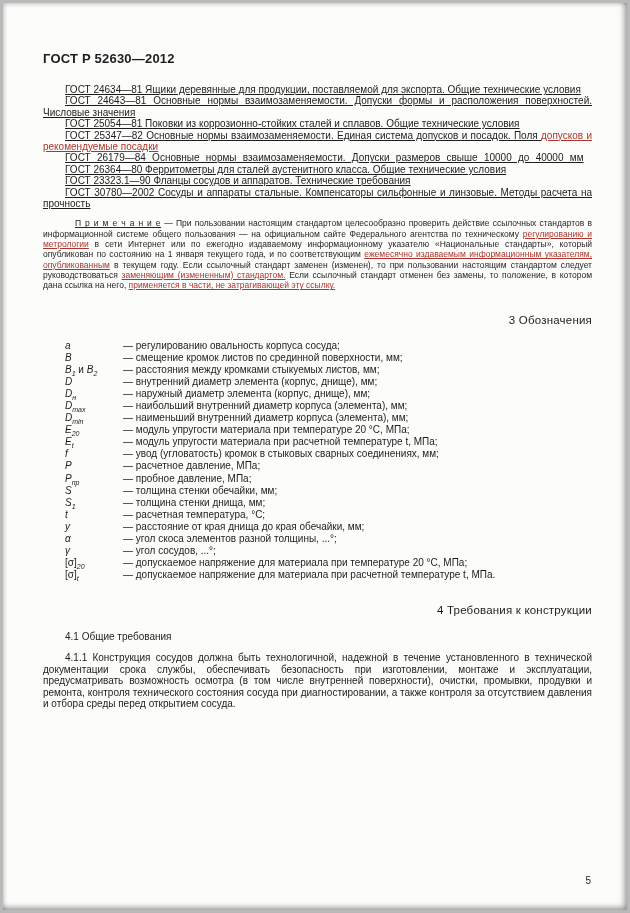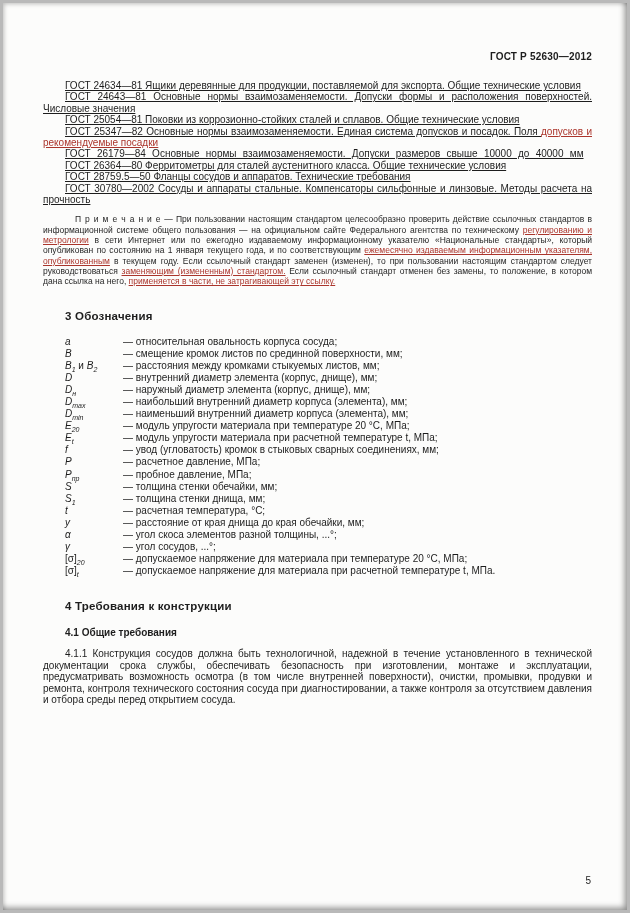--- a/index.html
+++ b/index.html
@@ -14,59 +14,59 @@
     width:624px;height:907px;
     margin:3px;
     background:#fcfcfb;
     box-shadow: inset -5px -5px 6px -3px rgba(0,0,0,.45),
                 inset 3px 3px 4px -2px rgba(0,0,0,.25);
     padding:48px 35px 0 40px;
     box-sizing:border-box;
     color:#1d1d1d;
   }
   .doc-header{
-    font-size:10px;font-weight:bold;text-align:right;
+    font-size:13px;font-weight:bold;
     margin-bottom:18px;letter-spacing:.2px;
   }
   .refs p{
     margin:0;font-size:10px;line-height:11.4px;
     text-align:justify;text-indent:22px;text-decoration:underline;
   }
   .refs p:nth-of-type(5){word-spacing:3.5px;}
   .note{
     margin:9px 0 0 0;font-size:8.5px;line-height:10.3px;
     text-align:justify;text-indent:32px;color:#262626;
   }
-  .note-label{letter-spacing:.4px;}
+  .note-label{letter-spacing:.4px;text-decoration:underline;}
   .red-seg{
     color:#ab352c;
     text-decoration:underline;
     text-decoration-thickness:1px;
   }
   h2{
-    font-size:11.5px;font-weight:bold;margin:23px 0 14px 0;
-    padding-left:22px;letter-spacing:.2px;
+    font-size:11.5px;font-weight:normal;margin:23px 0 14px 0;
+    padding-left:22px;letter-spacing:.2px;text-align:right;
   }
   .intro{
     margin:0 0 3px 0;font-size:10px;line-height:12px;
     text-indent:22px;
   }
   .symbols{margin:0;}
   .sym-row{
     display:flex;font-size:10px;line-height:12.1px;
     margin-left:22px;
   }
   .sym-cell{
     flex:0 0 58px;font-style:italic;white-space:nowrap;
   }
   .sym-cell .rom{font-style:normal;}
   .sym-cell sub{font-size:7px;line-height:0;font-style:italic;}
   .def-cell{flex:1;text-align:left;}
   h3{
-    font-size:10px;font-weight:bold;margin:15px 0 10px 0;
+    font-size:10px;font-weight:normal;margin:15px 0 10px 0;
     padding-left:22px;
   }
   .para{
     margin:0;font-size:10px;line-height:11.4px;
     text-align:justify;text-indent:22px;
   }
   .page-number{
     position:absolute;right:36px;bottom:24px;
     font-size:10px;
   }
@@ -78,33 +78,33 @@
 
   <div class="doc-header">ГОСТ Р 52630—2012</div>
 
   <div class="refs">
       <p><span>ГОСТ 24634—81 Ящики деревянные для продукции, поставляемой для экспорта. Общие технические условия</span></p>
       <p><span>ГОСТ 24643—81 Основные нормы взаимозаменяемости. Допуски формы и расположения поверхностей. Числовые значения</span></p>
       <p><span>ГОСТ 25054—81 Поковки из коррозионно-стойких сталей и сплавов. Общие технические условия</span></p>
       <p><span>ГОСТ 25347—82 Основные нормы взаимозаменяемости. Единая система допусков и посадок. Поля </span><span class="red-seg">допусков и рекомендуемые посадки</span></p>
       <p><span>ГОСТ 26179—84 Основные нормы взаимозаменяемости. Допуски размеров свыше 10000 до 40000 мм</span></p>
       <p><span>ГОСТ 26364—80 Ферритометры для сталей аустенитного класса. Общие технические условия</span></p>
-      <p><span>ГОСТ 28759.5—50 Фланцы сосудов и аппаратов. Технические требования</span></p>
+      <p><span>ГОСТ 23323.1—90 Фланцы сосудов и аппаратов. Технические требования</span></p>
       <p><span>ГОСТ 30780—2002 Сосуды и аппараты стальные. Компенсаторы сильфонные и линзовые. Методы расчета на прочность</span></p>
     </div>
 
   <p class="note"><span class="note-label">П р и м е ч а н и е</span><span id="note-text"><span> — При пользовании настоящим стандартом целесообразно проверить действие ссылочных стандартов в информационной системе общего пользования — на официальном сайте Федерального агентства по техническому </span><span class="red-seg">регулированию и метрологии</span><span> в сети Интернет или по ежегодно издаваемому информационному указателю «Национальные стандарты», который опубликован по состоянию на 1 января текущего года, и по соответствующим </span><span class="red-seg">ежемесячно издаваемым информационным указателям, опубликованным</span><span> в текущем году. Если ссылочный стандарт заменен (изменен), то при пользовании настоящим стандартом следует руководствоваться </span><span class="red-seg">заменяющим (измененным) стандартом.</span><span> Если ссылочный стандарт отменен без замены, то положение, в котором дана ссылка на него, </span><span class="red-seg">применяется в части, не затрагивающей эту ссылку.</span></span></p>
 
   <h2>3 Обозначения</h2>
 
 
   <div class="symbols">
       <div class="sym-row">
     <span class="sym-cell"><span>a</span></span>
-    <span class="def-cell">— относительная овальность корпуса сосуда;</span>
+    <span class="def-cell">— регулированию овальность корпуса сосуда;</span>
   </div>
       <div class="sym-row">
     <span class="sym-cell"><span>B</span></span>
     <span class="def-cell">— смещение кромок листов по срединной поверхности, мм;</span>
   </div>
       <div class="sym-row">
     <span class="sym-cell"><span>B</span><sub>1</sub><span class="rom"> и </span><span>B</span><sub>2</sub></span>
     <span class="def-cell">— расстояния между кромками стыкуемых листов, мм;</span>
   </div>
       <div class="sym-row">

